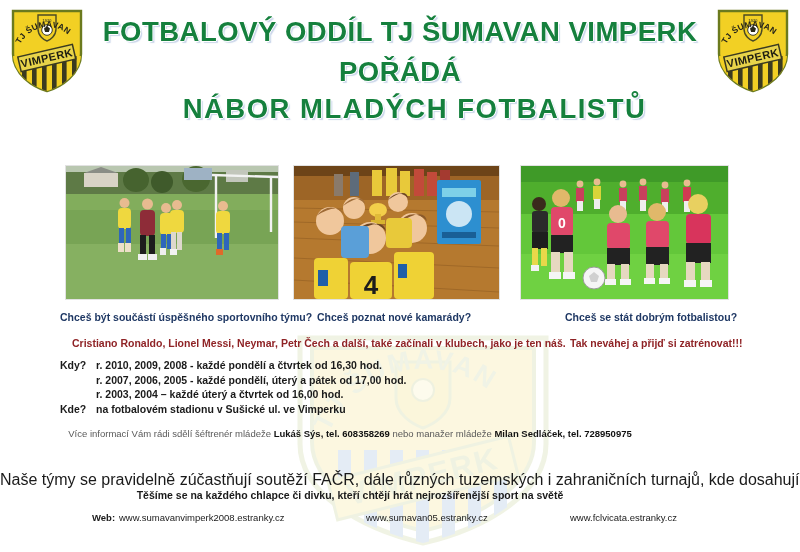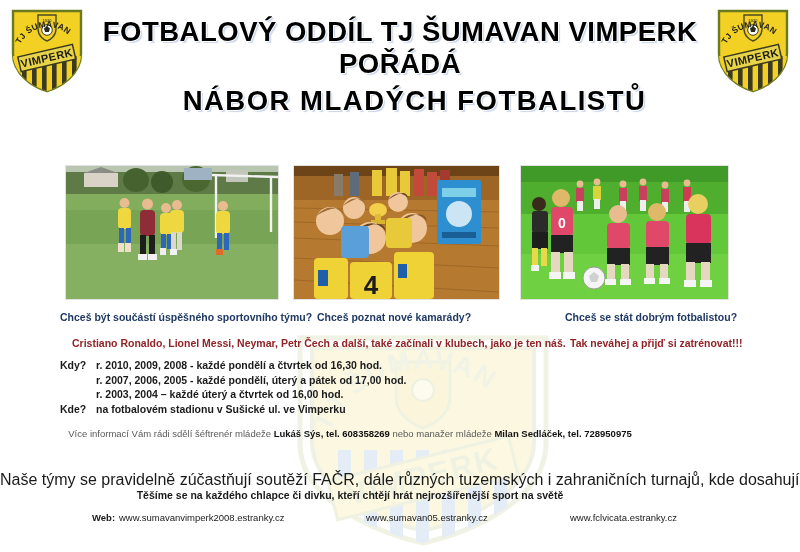--- a/index.html
+++ b/index.html
@@ -46,31 +46,31 @@
     position: absolute;
     left: 0;
     top: 18px;
     width: 800px;
     text-align: center;
     z-index: 2;
   }
   .title-line {
     font-family: "Liberation Sans", sans-serif;
     font-weight: bold;
-    color: #000000;
+    color: #15803d;
     letter-spacing: 0.5px;
     line-height: 1.03;
     text-shadow:
        1px 0 0 #ffffff, -1px 0 0 #ffffff,
        0 1px 0 #ffffff,  0 -1px 0 #ffffff,
        1px 1px 0 #c9d7ef, 2px 2px 1px rgba(160,180,215,.55);
     white-space: nowrap;
   }
   .title-1 { font-size: 27.5px; }
-  .title-2 { font-size: 27.5px; margin-top: 4px; }
+  .title-2 { font-size: 27.5px; margin-top: 12px; }
   .title-3 { font-size: 27.5px; margin-top: 8px; letter-spacing: 1.5px; padding-left: 29px; }
 
   
   .photos {
     position: absolute;
     left: 66px;
     top: 166px;
     width: 662px;
     height: 133px;
     z-index: 2;

